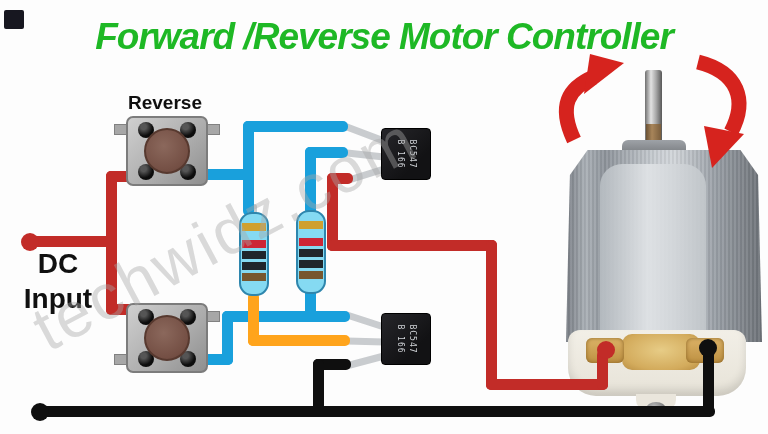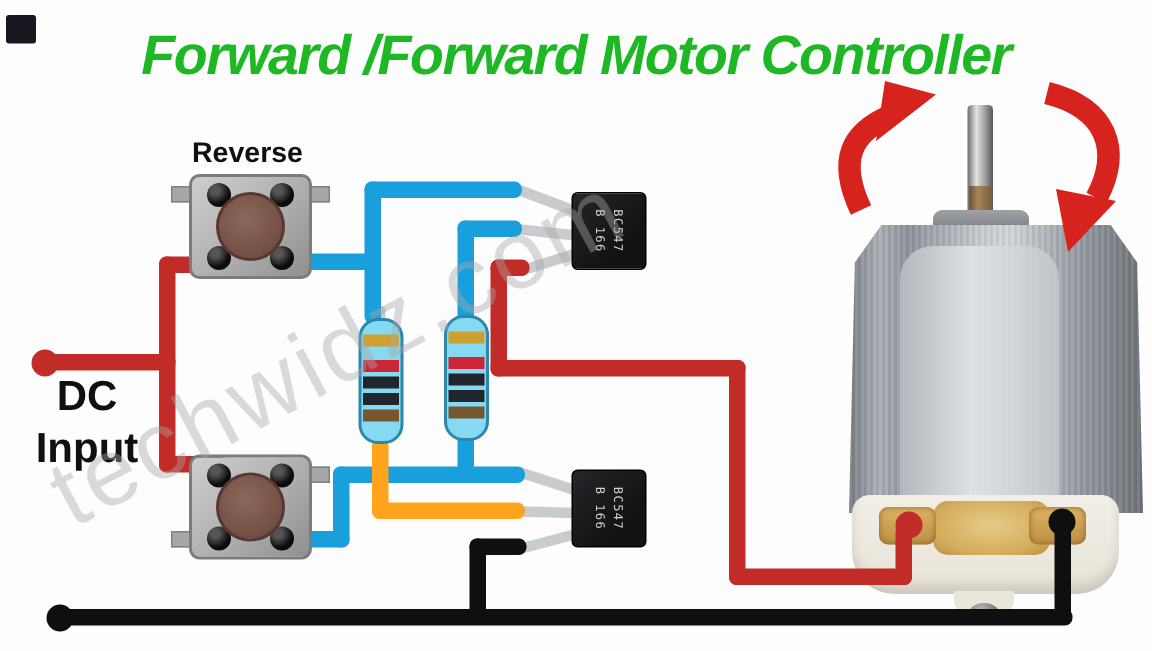--- a/index.html
+++ b/index.html
@@ -78,21 +78,21 @@
         background:radial-gradient(circle at 40% 35%,#b9b9b9,#5d5d5d);}
   .svg-layer{position:absolute;inset:0;z-index:5;pointer-events:none;}
   .arrow-layer{position:absolute;inset:0;z-index:8;pointer-events:none;}
 </style>
 </head>
 <body>
 
 <div class="stage">
 
   <div class="corner-square"></div>
-  <div class="title">Forward /Forward Motor Controller</div>
+  <div class="title">Forward /Reverse Motor Controller</div>
   <div class="watermark">techwidz.com</div>
 
   <div class="dot" style="left:21px;top:233px;background:var(--wire-red);"></div>
   <div class="w red" style="left:25px;top:236px;width:92px;height:11px;"></div>
   <div class="w red" style="left:106px;top:171px;width:11px;height:144px;"></div>
   <div class="w red" style="left:106px;top:171px;width:46px;height:11px;"></div>
   <div class="w red" style="left:106px;top:304px;width:46px;height:11px;"></div>
 
   <div class="w red" style="left:327px;top:173px;width:26px;height:11px;"></div>
   <div class="w red" style="left:327px;top:173px;width:11px;height:78px;"></div>

